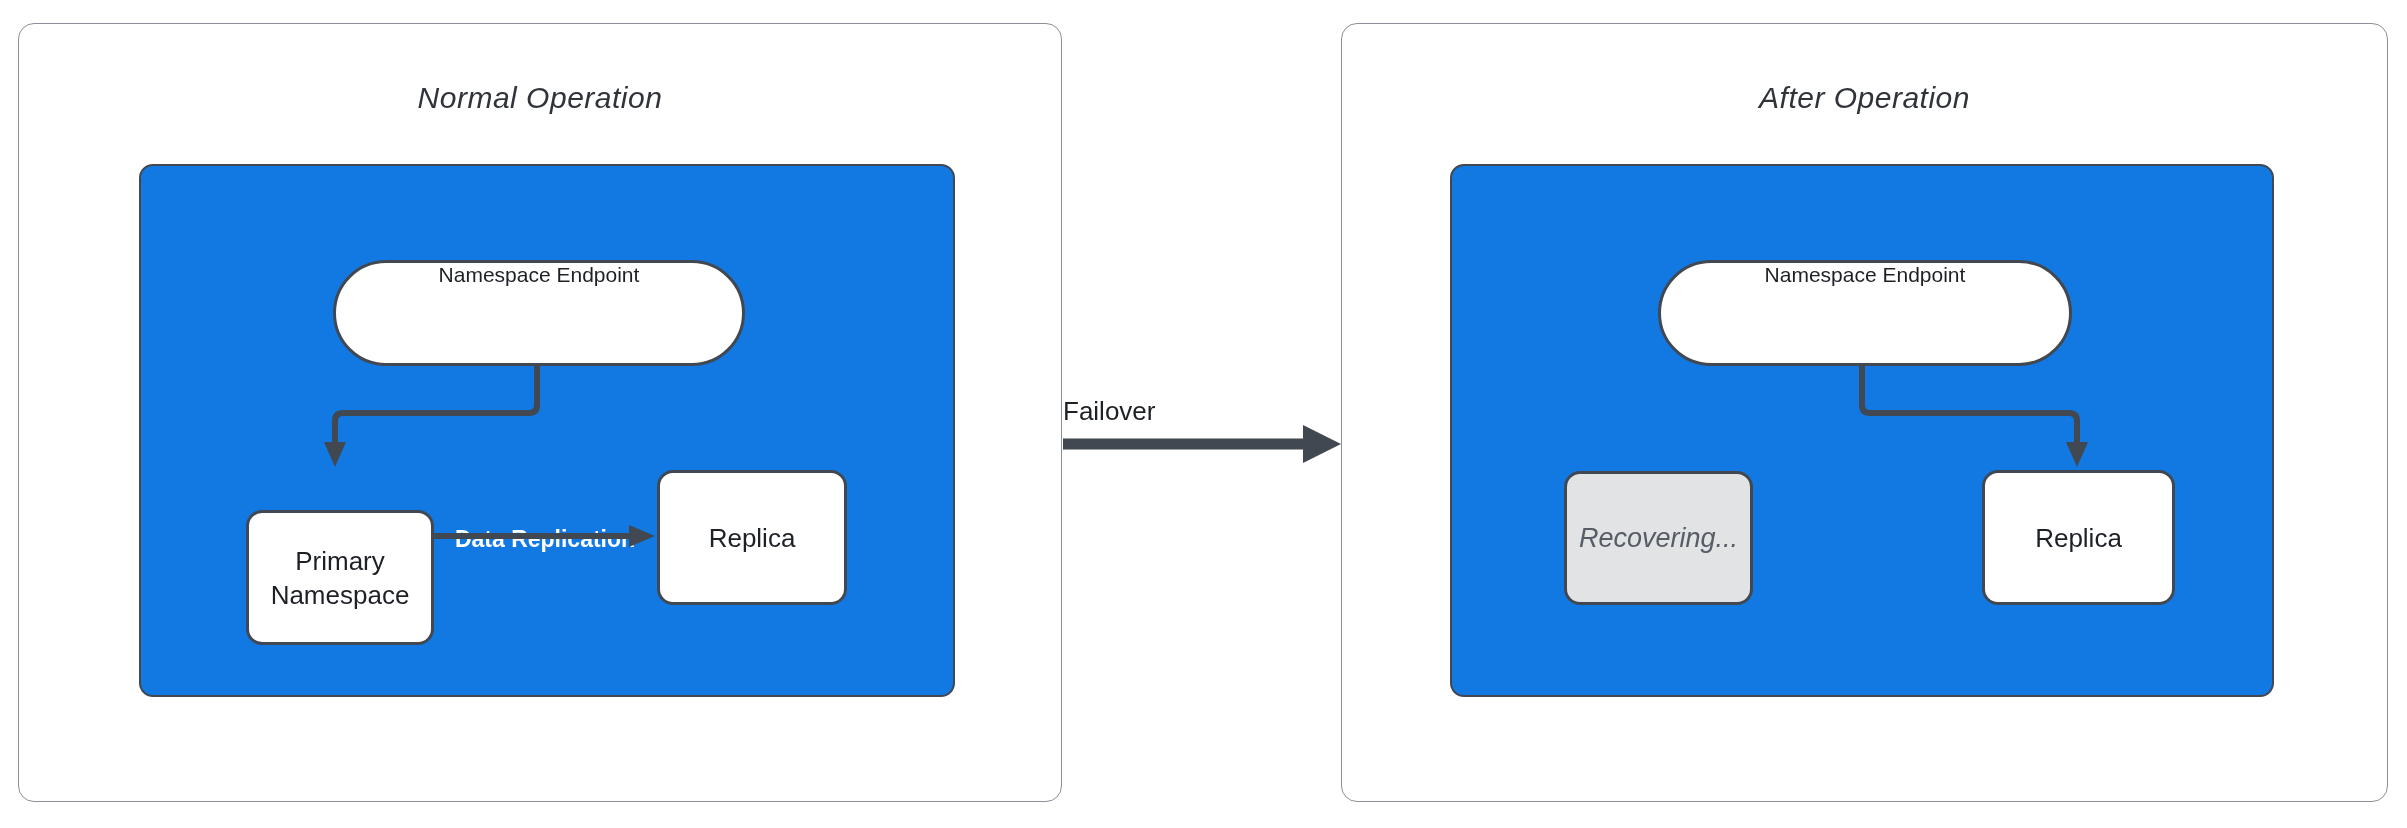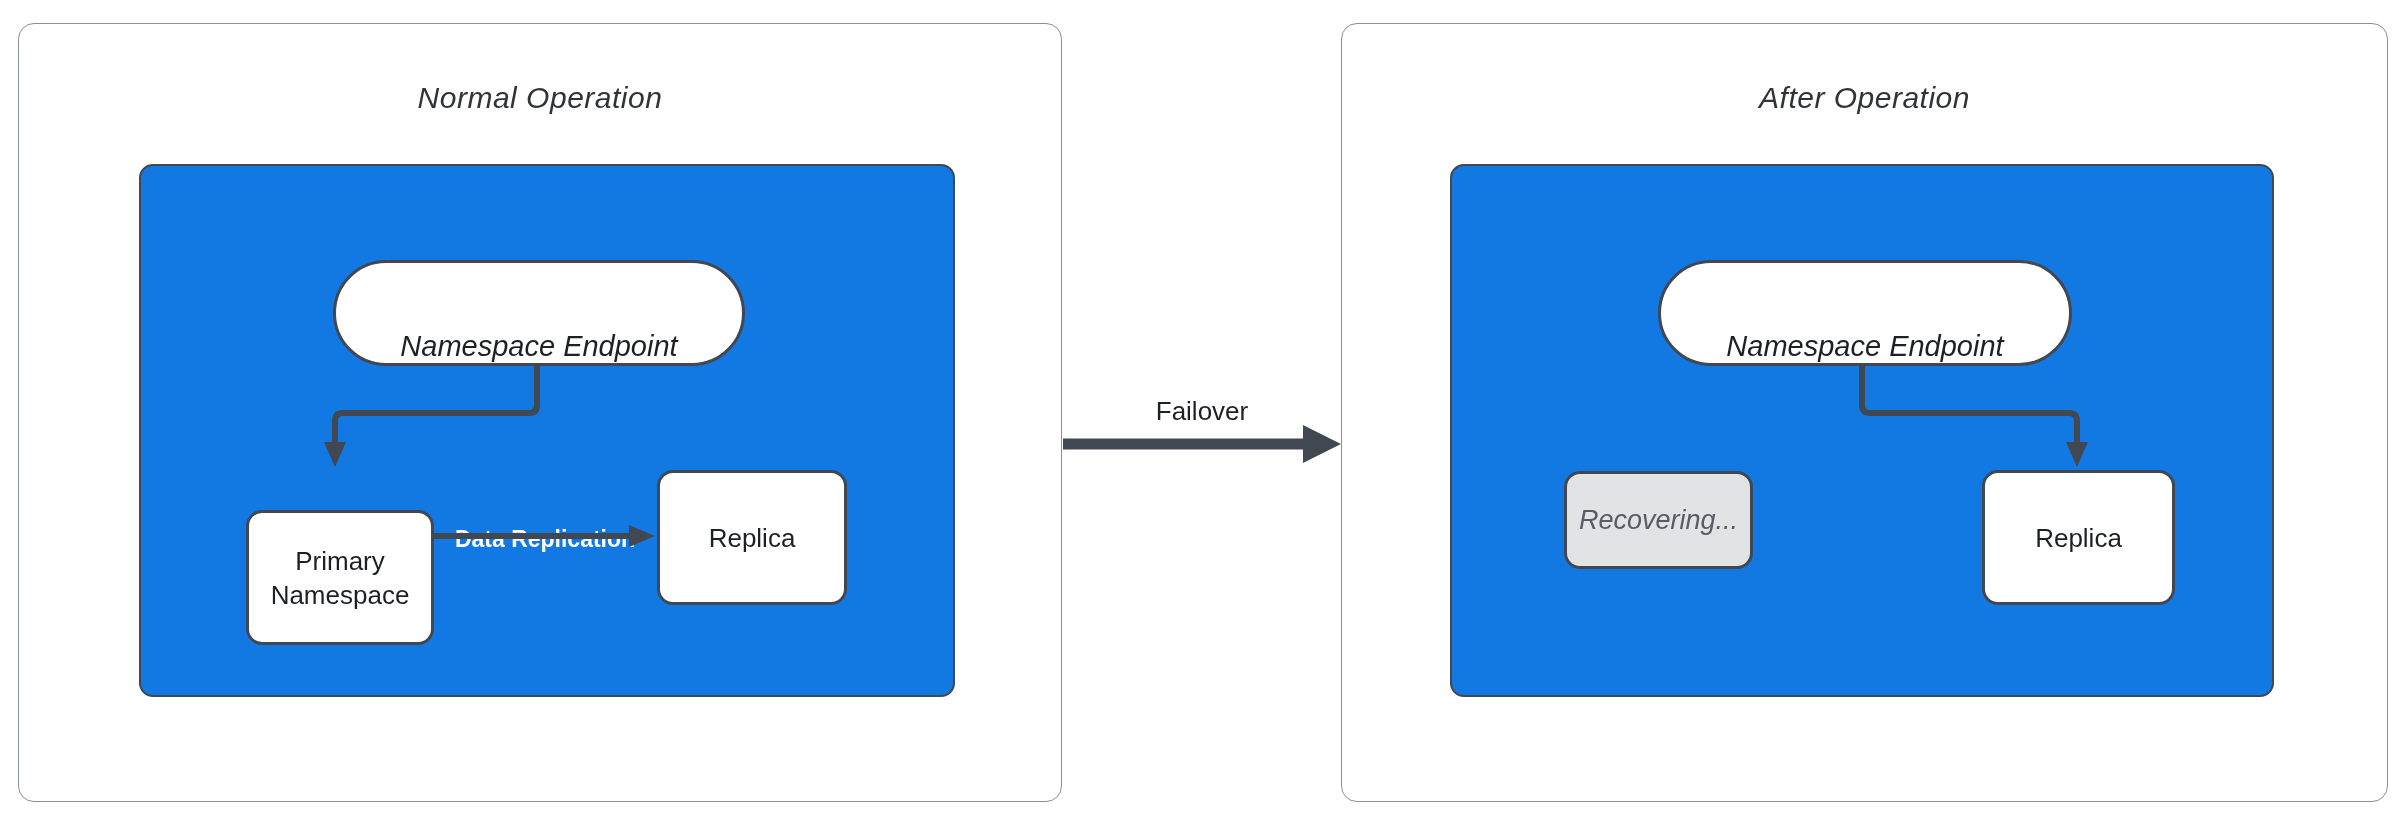--- a/index.html
+++ b/index.html
@@ -51,25 +51,24 @@
   .panel.right .blue-box { left: 108px; width: 824px; }
   .pill {
     position: absolute;
     top: 94px;
     height: 106px;
     background: var(--node-fill, #ffffff);
     border: 3px solid var(--stroke-dark, #414851);
     border-radius: 53px;
     box-sizing: border-box;
     display: flex;
-    align-items: flex-end;
+    align-items: flex-start;
     justify-content: center;
-    font-size: 29px;
+    font-size: 21px;
     color: var(--text-dark, #1d2126);
-    font-style: italic;
   }
   .panel.left  .pill { left: 192px; width: 412px; }
   .panel.right .pill { left: 206px; width: 414px; }
   .node {
     position: absolute;
     background: var(--node-fill, #ffffff);
     border: 3px solid var(--stroke-dark, #414851);
     border-radius: 16px;
     box-sizing: border-box;
     display: flex;
@@ -77,21 +76,21 @@
     justify-content: center;
     text-align: center;
     font-size: 26px;
     line-height: 34px;
     color: var(--text-dark, #1d2126);
     padding: 0 18px;
   }
   .node.primary    { left: 105px; top: 304px; width: 188px; height: 135px; margin-top: 40px; }
   .node.replica-l  { left: 516px; top: 304px; width: 190px; height: 135px; }
   .node.recovering {
-    left: 112px; top: 305px; width: 189px; height: 98px;
+    left: 112px; top: 305px; width: 189px; height: 134px;
     background: var(--recovering-fill, #e2e3e5);
     font-style: italic;
     font-size: 27px;
     color: var(--text-muted, #575d66);
   }
   .node.replica-r  { left: 530px; top: 304px; width: 193px; height: 135px; }
   .replication-label {
     position: absolute;
     left: 404px;
     top: 373px;
@@ -101,21 +100,21 @@
     font-size: 23px;
     font-weight: bold;
     padding: 3px 7px;
     white-space: nowrap;
   }
   .failover-label {
     position: absolute;
     left: 1063px;
     top: 396px;
     width: 278px;
-    text-align: center;
+    text-align: left;
     font-size: 26px;
     color: var(--text-dark, #1d2126);
   }
   svg.connectors {
     position: absolute;
     inset: 0;
     width: 2407px;
     height: 828px;
     pointer-events: none;
   }

